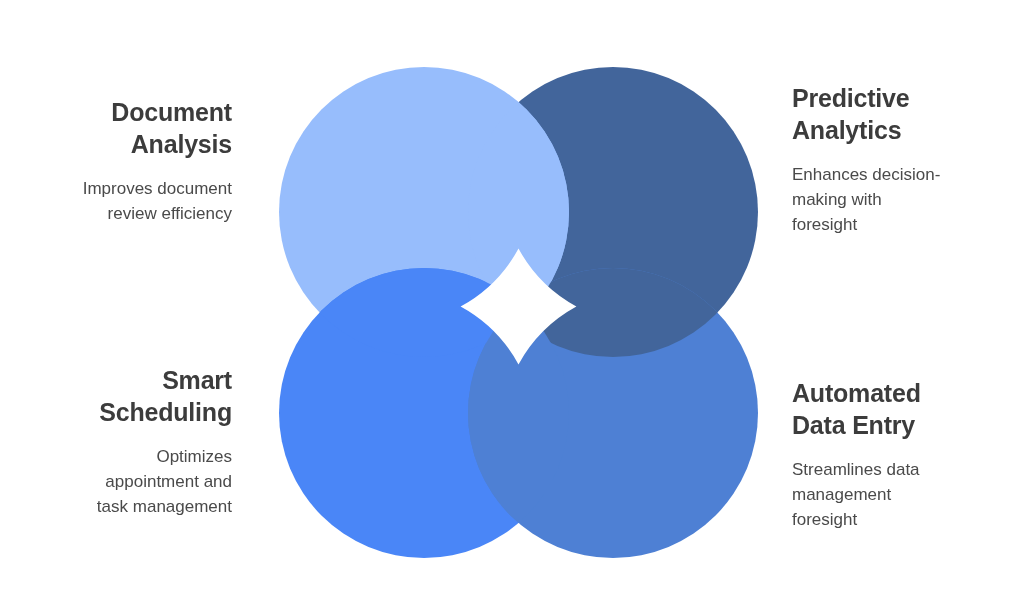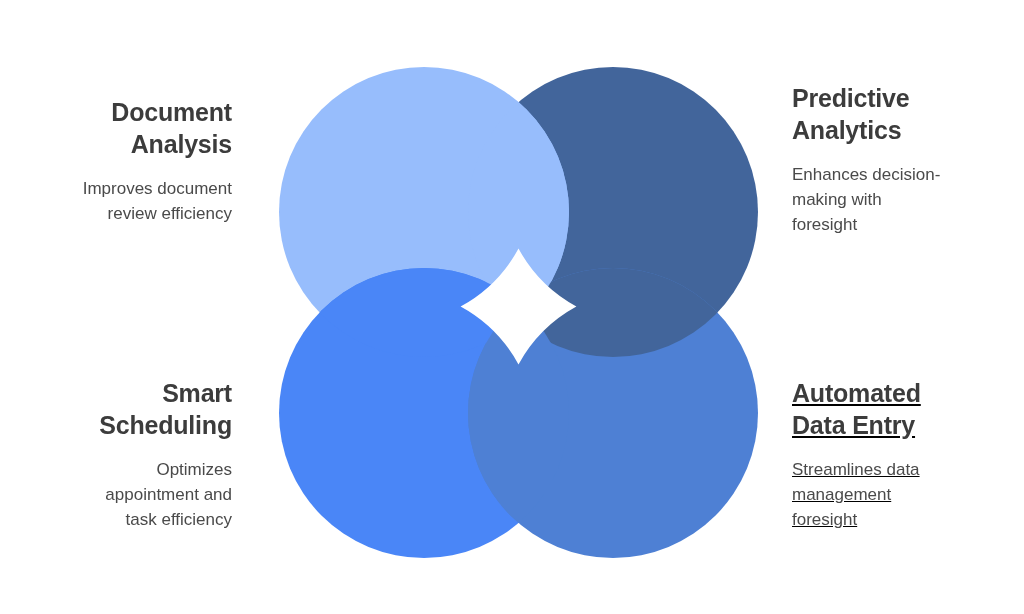--- a/index.html
+++ b/index.html
@@ -69,30 +69,29 @@
     text-align: right;
   }
   .label-tr {
     left: 792px;
     top: 82px;
     width: 215px;
     text-align: left;
   }
   .label-bl {
     left: 18px;
-    top: 377px;
+    top: 364px;
     width: 214px;
     text-align: right;
   }
   .label-br {
     left: 792px;
     top: 377px;
     width: 215px;
     text-align: left;
-    text-decoration: underline;
   }
 </style>
 </head>
 <body style="background: rgb(255, 255, 255);">
 
 <div class="canvas">
 
   <div class="venn-wrap">
     <svg class="venn-svg" viewBox="0 0 1024 614" xmlns="http://www.w3.org/2000/svg">
       <defs>
@@ -191,21 +190,21 @@
 Analysis</p>
     <p class="label-desc">Improves document
 review efficiency</p>
   </div>
 
   <div class="label label-bl">
     <p class="label-title">Smart
 Scheduling</p>
     <p class="label-desc">Optimizes
 appointment and
-task efficiency</p>
+task management</p>
   </div>
 
   <div class="label label-br">
     <p class="label-title">Automated
 Data Entry</p>
     <p class="label-desc">Streamlines data
 management
 foresight</p>
   </div>
 

